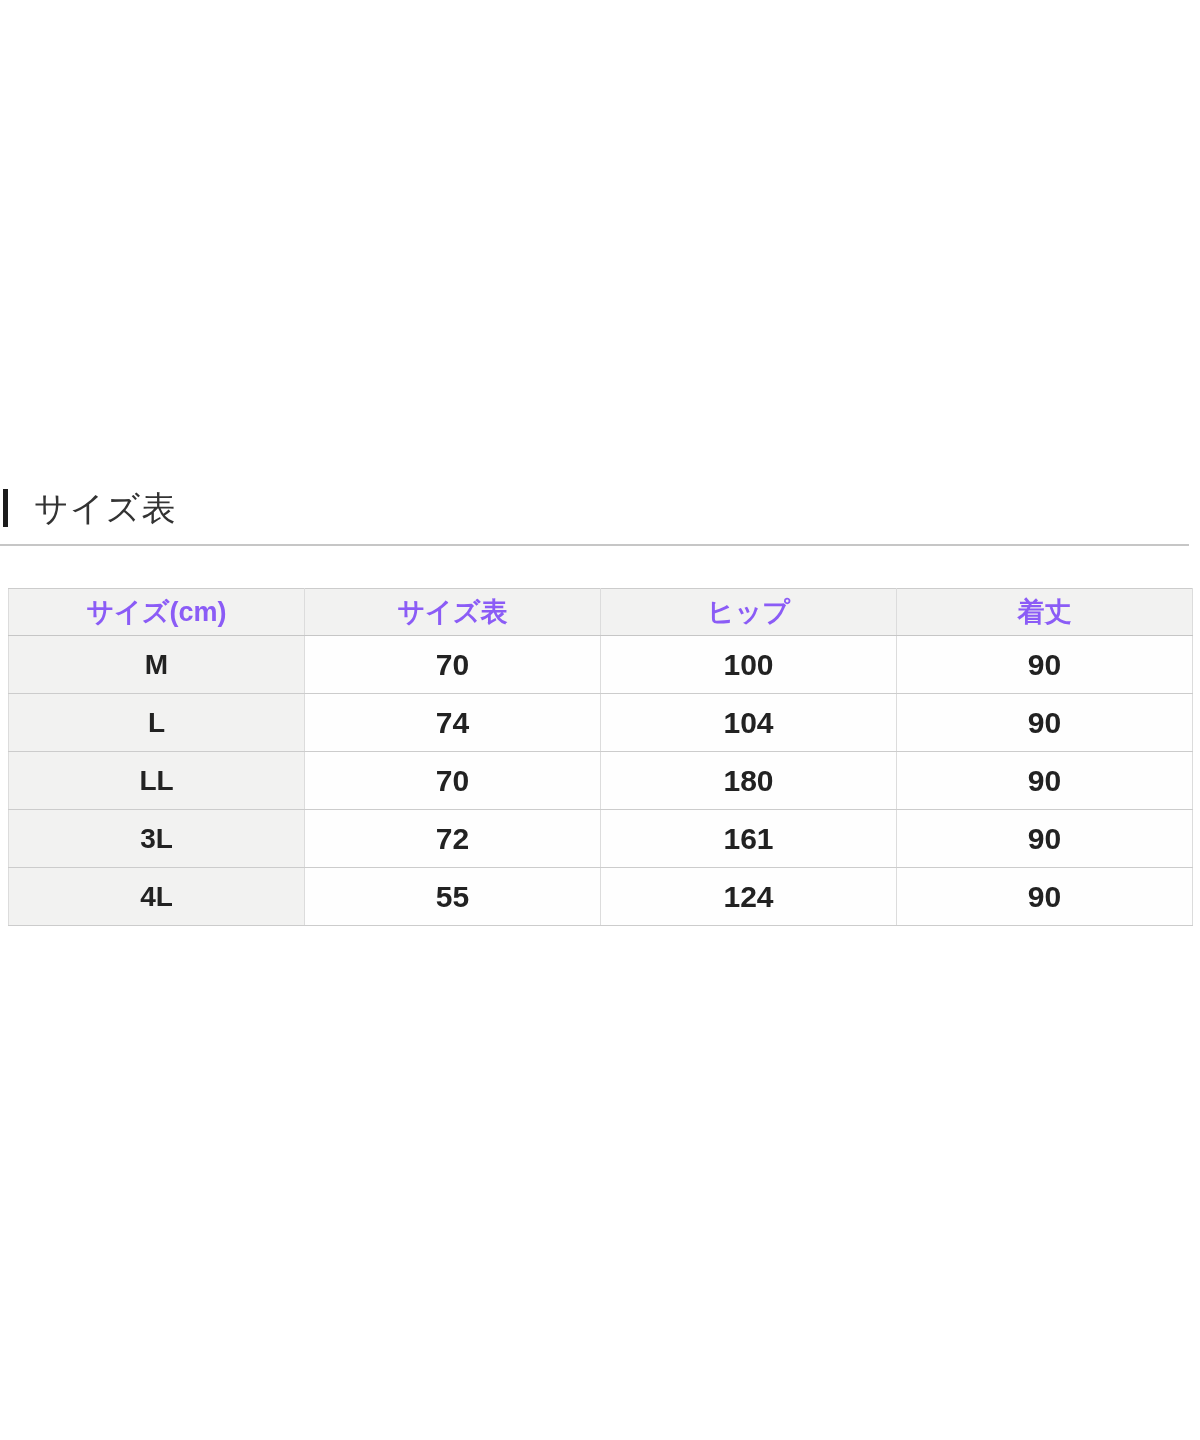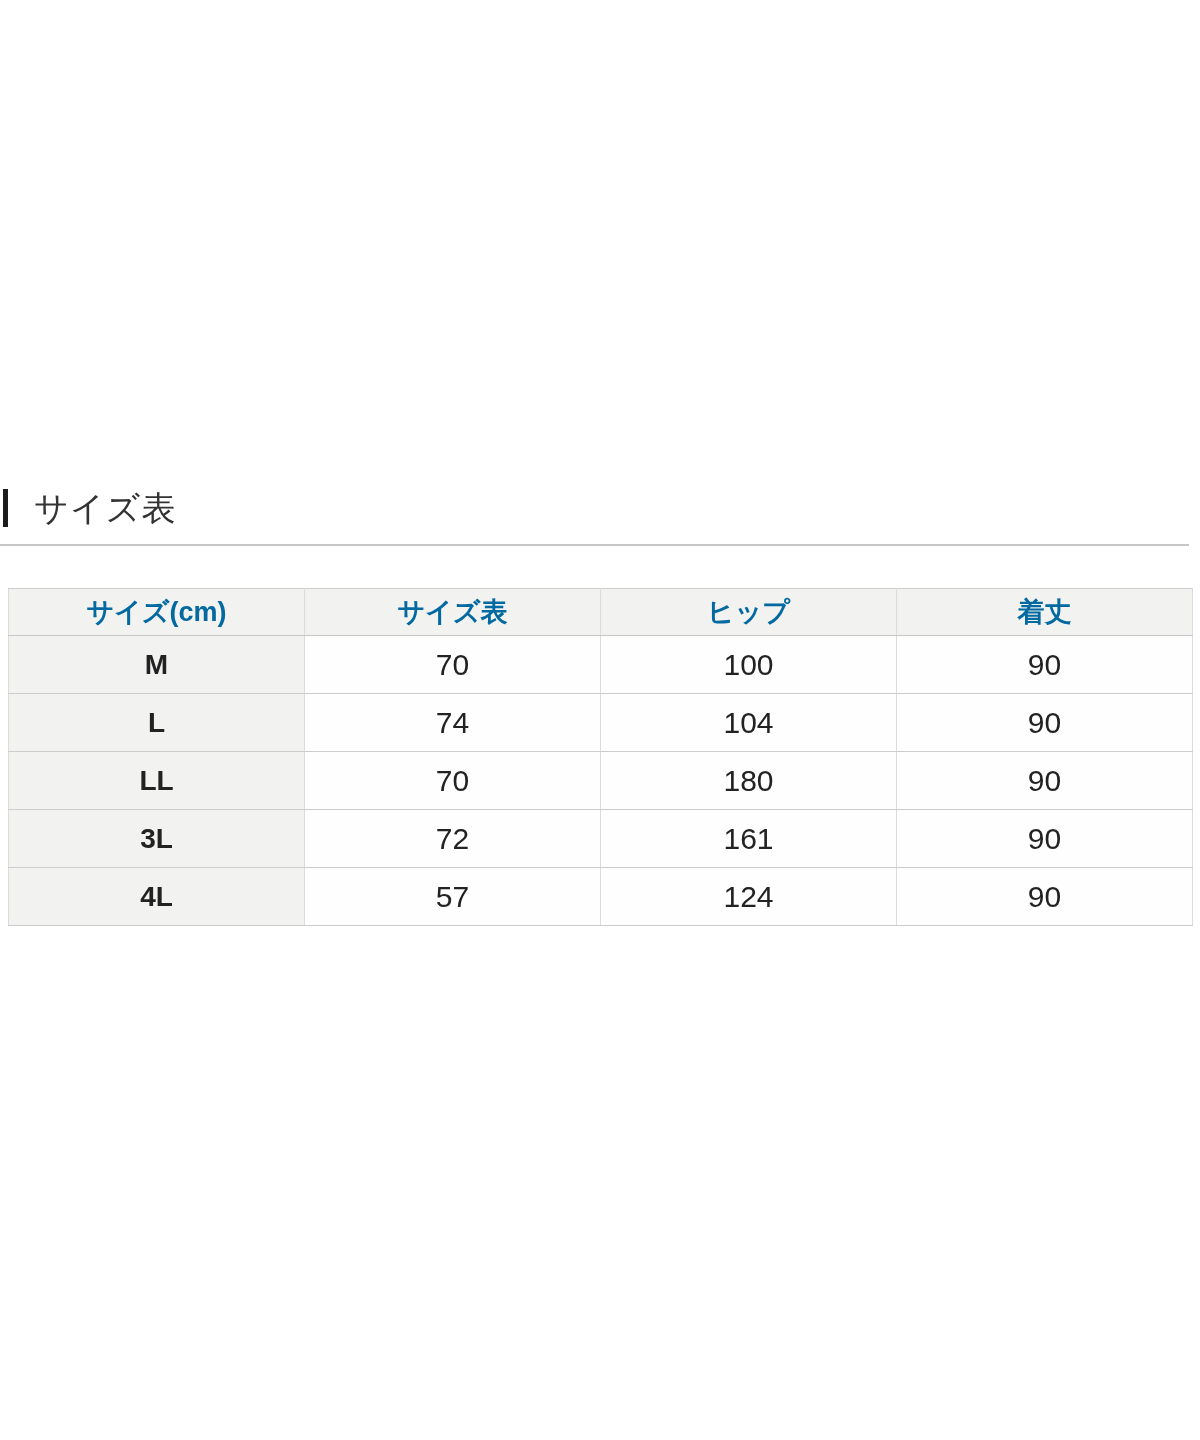--- a/index.html
+++ b/index.html
@@ -68,36 +68,36 @@
     border-top-color: #cccccc;
     border-bottom-color: #cccccc;
     padding: 0;
     vertical-align: middle;
   }
   table.size-table thead th {
     height: 46px;
     background: #f2f2f1;
     font-size: 27px;
     font-weight: 700;
-    color: #0369a1;
+    color: #8b5cf6;
     border-bottom-color: #c6c6c6;
   }
   table.size-table tbody tr {
     height: 58px;
   }
   table.size-table tbody th {
     background: #f2f2f1;
     font-size: 28px;
     font-weight: 700;
     color: #222222;
   }
   table.size-table tbody td {
     background: #fefefe;
     font-size: 30px;
-    font-weight: 400;
+    font-weight: 700;
     color: #222222;
   }
 </style>
 </head>
 <body>
 
 <div class="page">
 
   <div class="section-header">
     <span class="title-accent-bar"></span>
@@ -135,20 +135,20 @@
         <td>90</td>
       </tr>
       <tr>
         <th>3L</th>
         <td>72</td>
         <td>161</td>
         <td>90</td>
       </tr>
       <tr>
         <th>4L</th>
-        <td>57</td>
+        <td>55</td>
         <td>124</td>
         <td>90</td>
       </tr>
     </tbody>
   </table>
 
 </div>
 
 </body></html>

